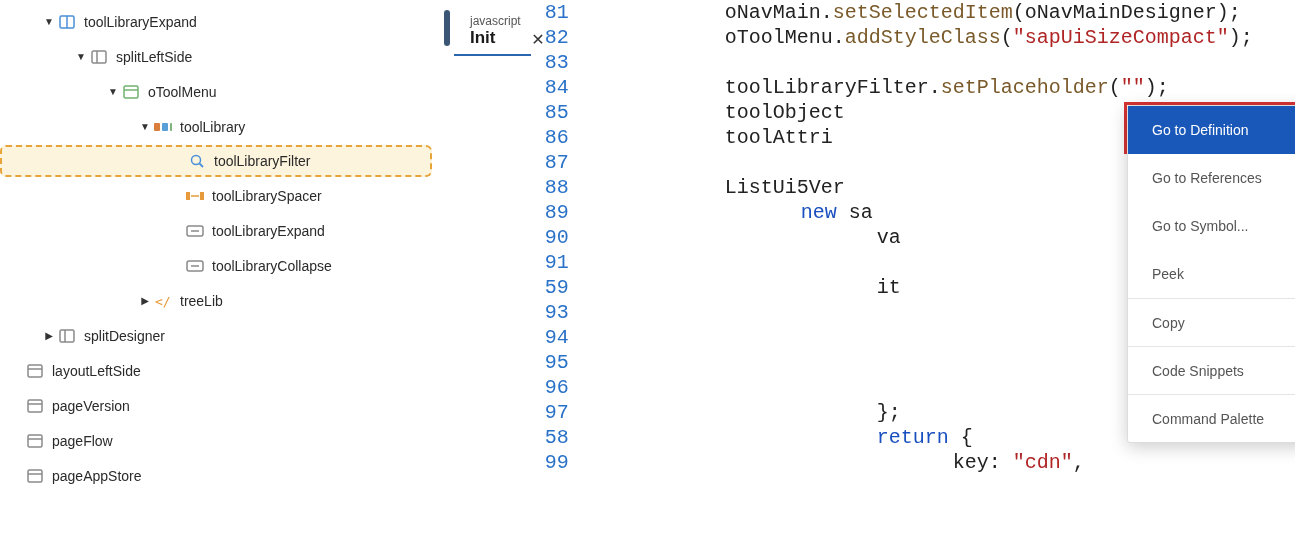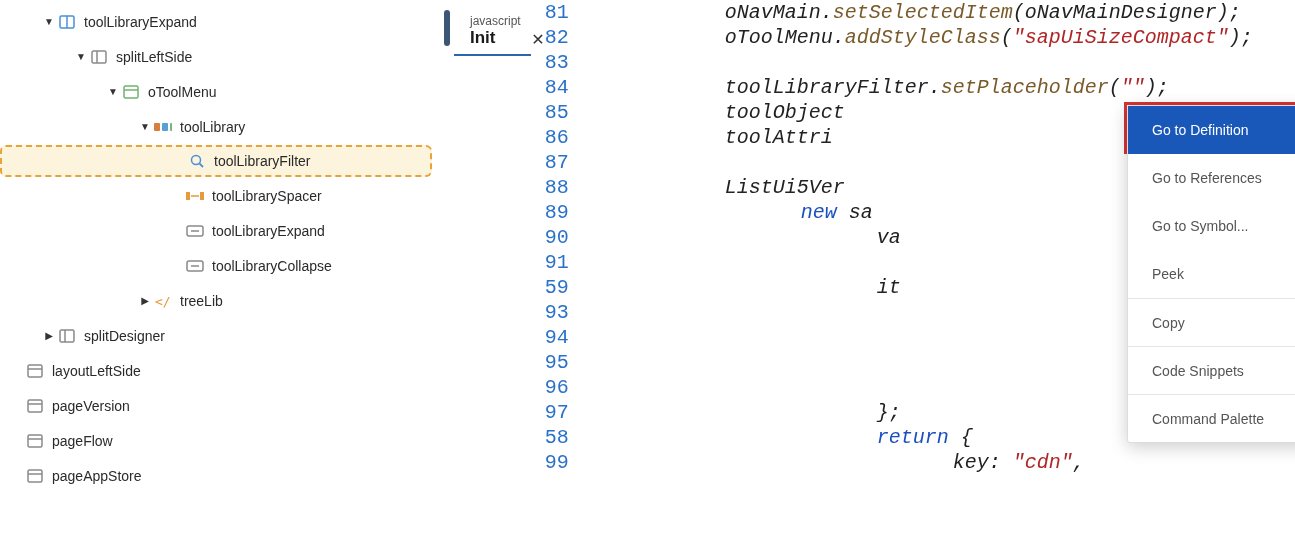--- a/index.html
+++ b/index.html
@@ -27,21 +27,21 @@
 .tab-strip { display: flex; align-items: flex-end; border-bottom: 2px solid #2a66b0; height: 56px; padding-left: 6px; }
 .tab { padding: 4px 10px 6px 10px; display: flex; flex-direction: column; position: relative; }
 .tab-lang { font-size: 12px; color: #555; }
 .tab-title { font-size: 17px; font-weight: 700; color: #1a1a1a; }
 .tab-close { position: absolute; right: -14px; top: 20px; font-size: 16px; color: #333; cursor: pointer; }
 
 .code-area { flex: 1; display: flex; font-family: Consolas, "Courier New", monospace; font-size: 20px; line-height: 25px; position: relative; }
 .gutter { width: 56px; text-align: right; padding-right: 18px; color: #2a72c8; user-select: none; }
 .gutter .ln { height: 25px; }
 .source { flex: 1; position: relative; white-space: pre; color: #222; }
-.source .line { height: 25px; font-style: italic; }
+.source .line { height: 25px; }
 
 .tk-ident { color: #222; }
 .tk-method { color: #7a5a2a; }
 .tk-str { color: #b02525; }
 .tk-kw { color: #1a4fbf; }
 .tk-punc { color: #222; }
 .tk-var { color: #2a7ab0; }
 .tk-num { color: #2a9d5a; }
 
 .ctx-menu {

